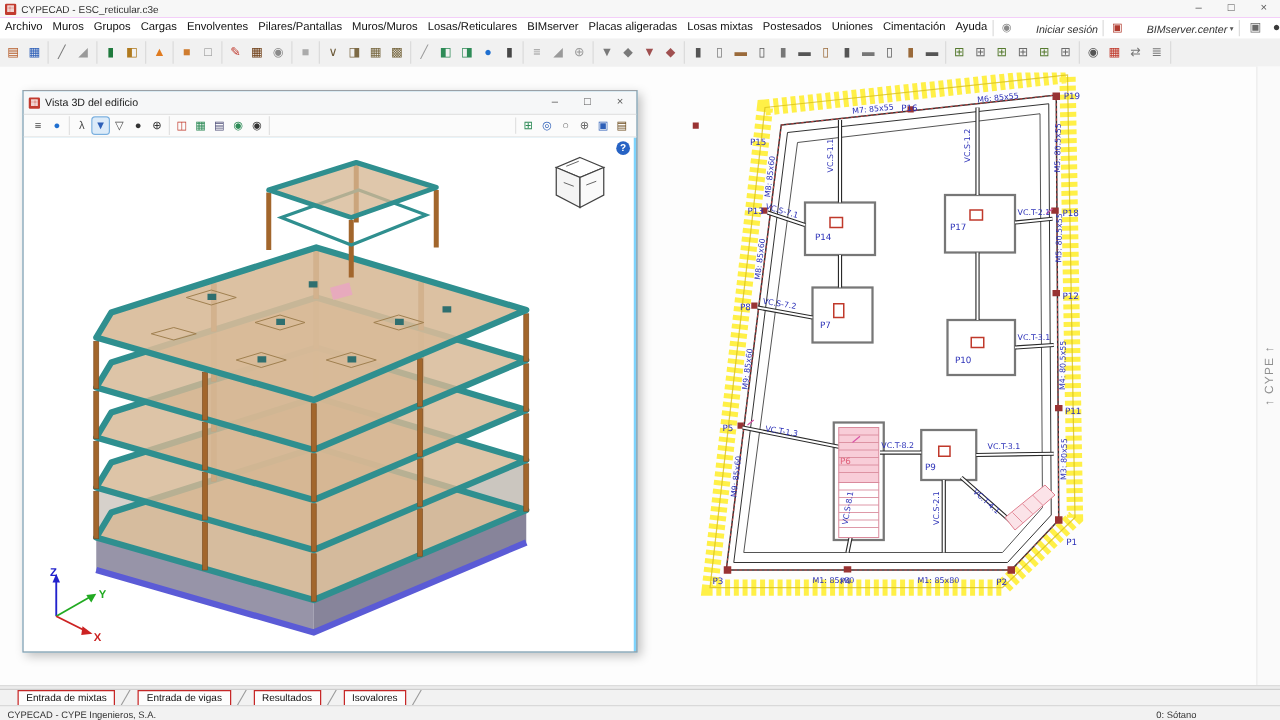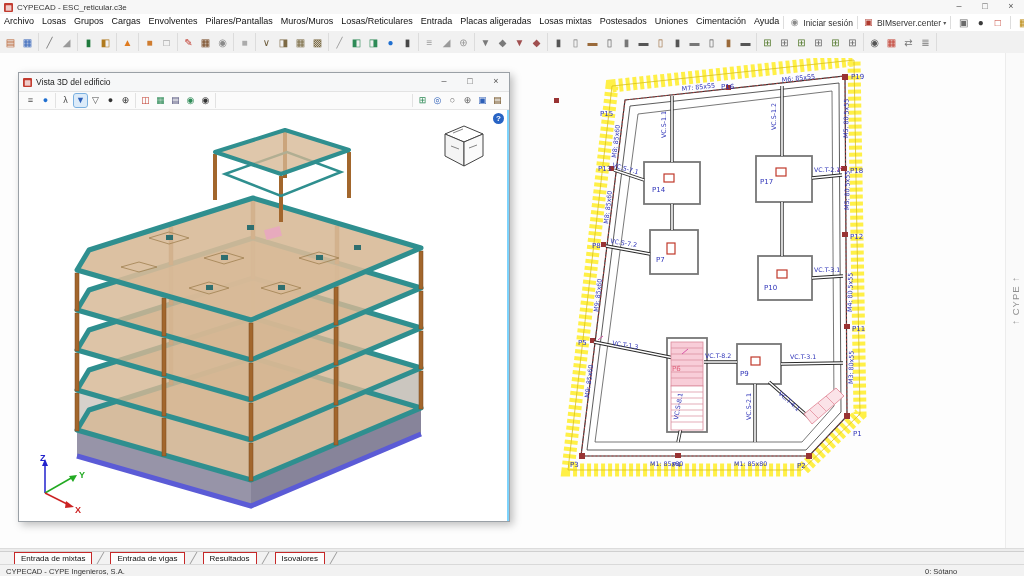--- a/index.html
+++ b/index.html
@@ -11,21 +11,21 @@
   .appicon{width:9px;height:9px;background:#c23b2f;margin:0 4px 0 4px;border-radius:1px;
            color:#fff;font-size:7px;line-height:9px;text-align:center;}
   .wcontrols{margin-left:auto;display:flex;}
   .wbtn{width:26px;height:14px;text-align:center;font-size:9px;line-height:13px;color:#555;}
   
   .menubar{position:absolute;left:0;top:14px;width:1024px;height:17px;background:#fff;
            border-bottom:1px solid #e7e7e7;display:flex;align-items:flex-start;font-size:9px;color:#111;}
   .menu-item{padding:2px 4px;white-space:nowrap;}
   .quick{margin-left:auto;display:flex;align-items:center;height:100%;}
   .qgroup{display:flex;align-items:center;border-left:1px solid #ddd;padding:0 4px;height:13px;}
-  .qlabel{font-size:8.5px;color:#333;margin-left:2px;white-space:nowrap;}
+  .qlabel{font-size:8.5px;color:#333;margin-left:17px;white-space:nowrap;font-style:italic;}
   .qico{font-size:9px;line-height:13px;width:13px;text-align:center;}
   .caret{font-size:6px;color:#555;margin-left:2px;}
   
   .toolbar{position:absolute;left:0;top:31px;width:1024px;height:22px;background:#f1f1f1;
            border-bottom:1px solid #cfcfcf;display:flex;align-items:center;}
   .tbgroup{display:flex;align-items:center;padding:0 2px;border-right:1px solid #dcdcdc;height:18px;}
   .tbi{width:15px;height:15px;font-size:10px;line-height:15px;text-align:center;margin:0 1px;border-radius:2px;}
   .tbi.sel{background:#dcebf9;outline:1px solid #7ab0e0;}
   
   .main{position:absolute;left:0;top:53px;width:1024px;height:495px;background:#fdfdfd;overflow:hidden;}
@@ -71,28 +71,28 @@
   <span class="wcontrols">
     <span class="wbtn">–</span>
     <span class="wbtn">□</span>
     <span class="wbtn">×</span>
   </span>
 </div>
 
 <div class="menubar">
   <span style="display:flex">
       <span class="menu-item">Archivo</span>
-      <span class="menu-item">Losas</span>
+      <span class="menu-item">Muros</span>
       <span class="menu-item">Grupos</span>
       <span class="menu-item">Cargas</span>
       <span class="menu-item">Envolventes</span>
       <span class="menu-item">Pilares/Pantallas</span>
       <span class="menu-item">Muros/Muros</span>
       <span class="menu-item">Losas/Reticulares</span>
-      <span class="menu-item">Entrada</span>
+      <span class="menu-item">BIMserver</span>
       <span class="menu-item">Placas aligeradas</span>
       <span class="menu-item">Losas mixtas</span>
       <span class="menu-item">Postesados</span>
       <span class="menu-item">Uniones</span>
       <span class="menu-item">Cimentación</span>
       <span class="menu-item">Ayuda</span>
     </span>
   <span class="quick">
     <span class="qgroup">
       <span class="qico" style="color:#8a8a8a">◉</span>

